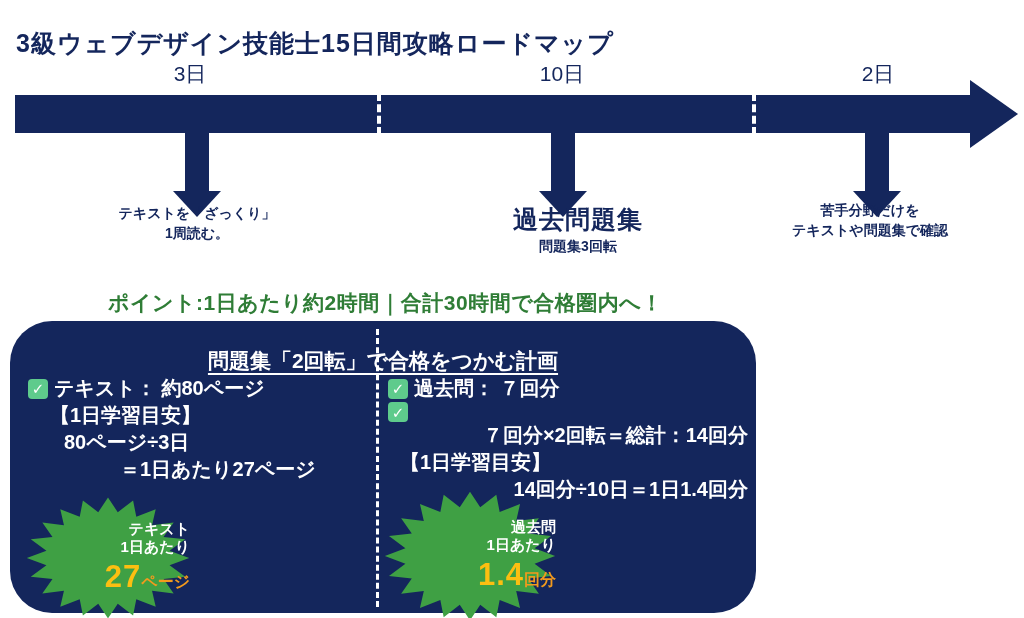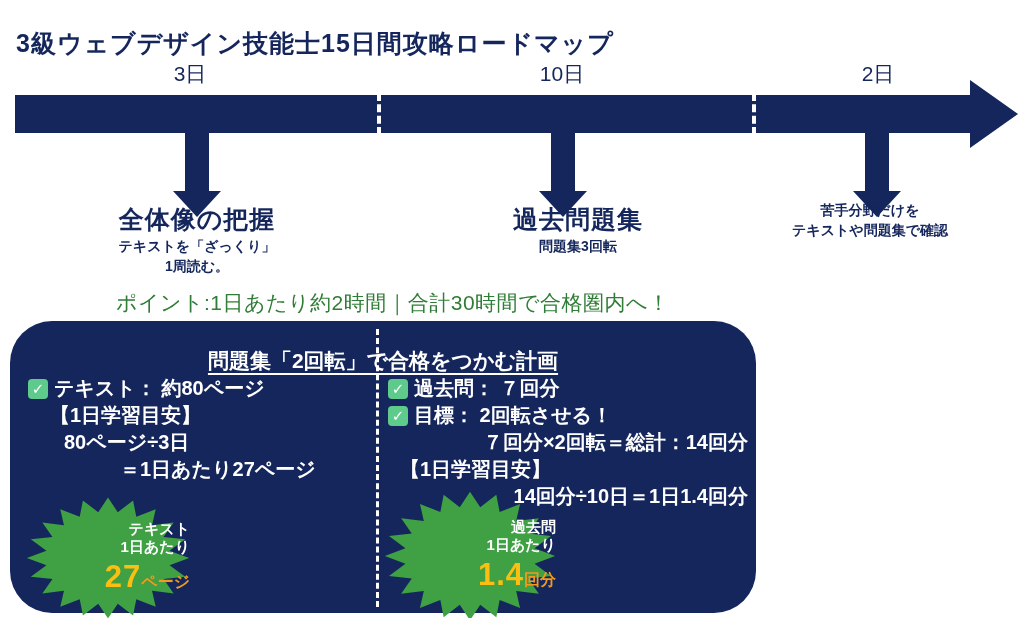--- a/index.html
+++ b/index.html
@@ -29,22 +29,22 @@
   .da-0 .down-arrow-stem{left:185px;} .da-0 .down-arrow-head{left:173px;}
   .da-1 .down-arrow-stem{left:551px;} .da-1 .down-arrow-head{left:539px;}
   .da-2 .down-arrow-stem{left:865px;} .da-2 .down-arrow-head{left:853px;}
 
   .phase{position:absolute;top:203px;width:314px;text-align:center;color:var(--c-navy,#14265c);}
   .phase-0{left:40px;} .phase-1{left:421px;} .phase-2{left:720px;top:200px;width:300px;}
   .phase-heading{font-size:25px;font-weight:800;letter-spacing:1px;}
   .phase-sub{margin-top:1px;font-size:14px;font-weight:700;line-height:1.4;}
 
   
-  .point-line{position:absolute;left:108px;top:289px;font-size:21px;font-weight:400;
-    color:var(--c-green,#2f7d36);white-space:nowrap;letter-spacing:0.5px;margin-left:8px;}
+  .point-line{position:absolute;left:108px;top:289px;font-size:21px;font-weight:700;
+    color:var(--c-green,#2f7d36);white-space:nowrap;letter-spacing:0.5px;}
 
   
   .panel{position:absolute;left:10px;top:321px;width:746px;height:292px;
     background:var(--c-navy,#14265c);border-radius:42px;color:#ffffff;}
   .panel-title{position:absolute;left:0;top:18px;width:100%;text-align:center;
     font-size:21px;font-weight:800;text-decoration:underline;text-underline-offset:5px;margin-top:8px;}
   .panel-divider{position:absolute;left:366px;top:8px;height:278px;width:0;
     border-left:3px dashed #ffffff;}
 
   .col{position:absolute;top:54px;font-size:20px;font-weight:700;line-height:27px;}
@@ -100,21 +100,20 @@
     <span class="down-arrow-stem"></span>
     <span class="down-arrow-head"></span>
   </span>
   <span class="da-2">
     <span class="down-arrow-stem"></span>
     <span class="down-arrow-head"></span>
   </span>
 
   
   <div class="phase phase-0">
-    <div class="phase-heading">全体像の把握</div>
     <div class="phase-sub">
       <span>テキストを「ざっくり」</span><br>
       <span>1周読む。</span>
     </div>
   </div>
   <div class="phase phase-1">
     <div class="phase-heading">過去問題集</div>
     <div class="phase-sub">
       <span>問題集3回転</span>
     </div>
@@ -150,21 +149,20 @@
       </div>
     </div>
 
     <div class="col col-right">
       <div class="row">
         <span class="checkbox">✓</span>
         <span>過去問： ７回分</span>
       </div>
       <div class="row">
         <span class="checkbox">✓</span>
-        <span>目標： 2回転させる！</span>
       </div>
       <div class="row rind-1">
         <span>７回分×2回転＝総計：14回分</span>
       </div>
       <div class="row rind-2">
         <span>【1日学習目安】</span>
       </div>
       <div class="row rind-1">
         <span>14回分÷10日＝1日1.4回分</span>
       </div>

